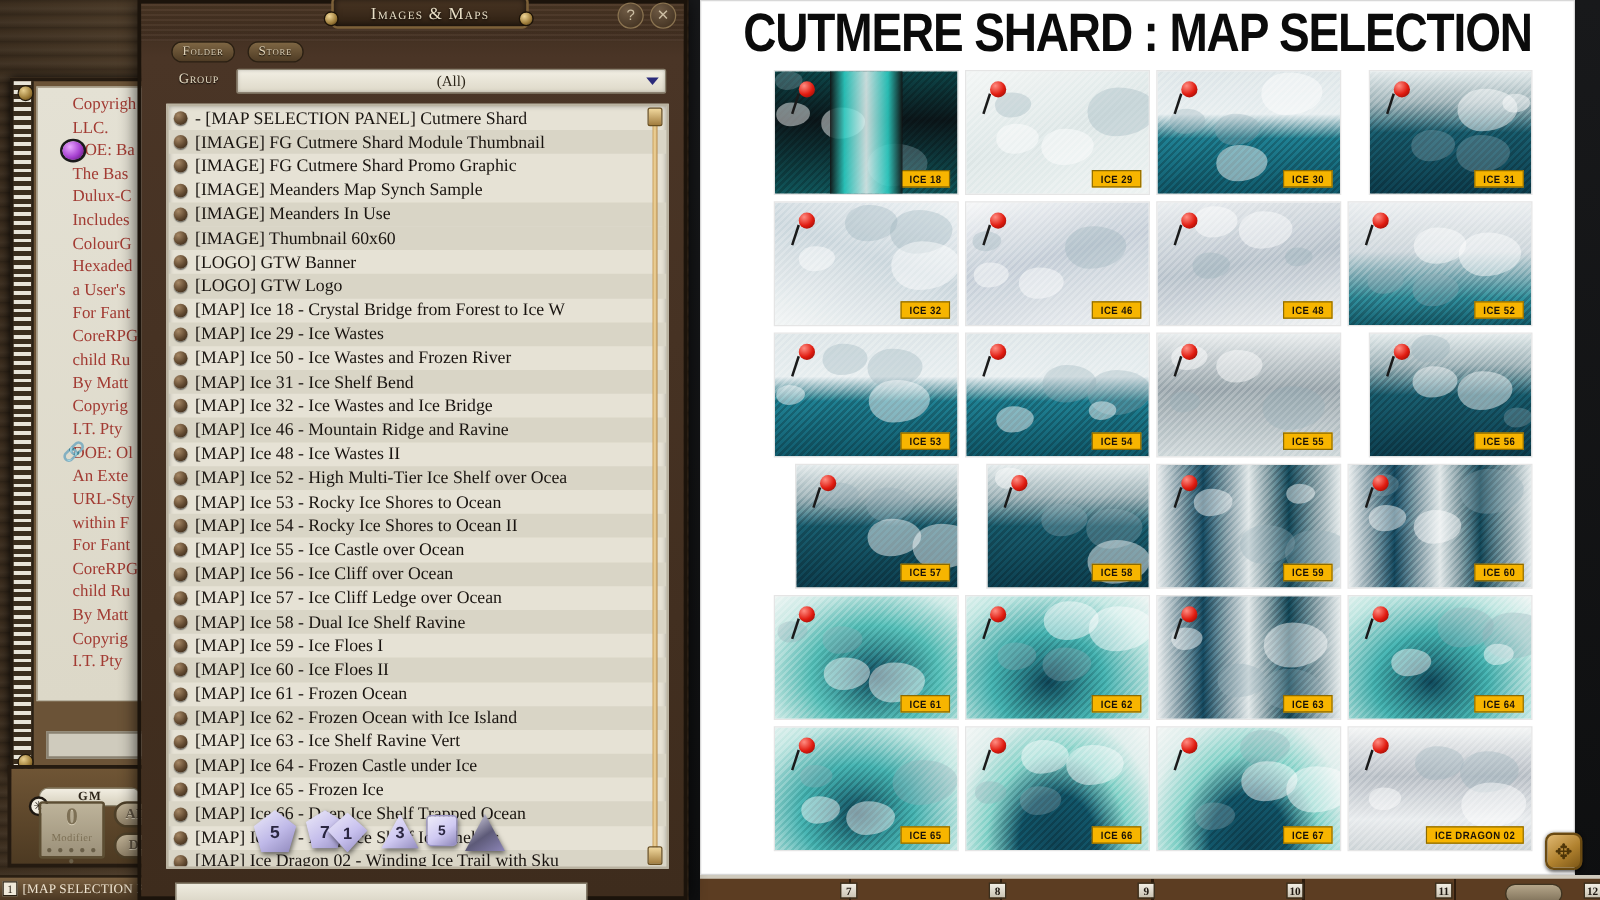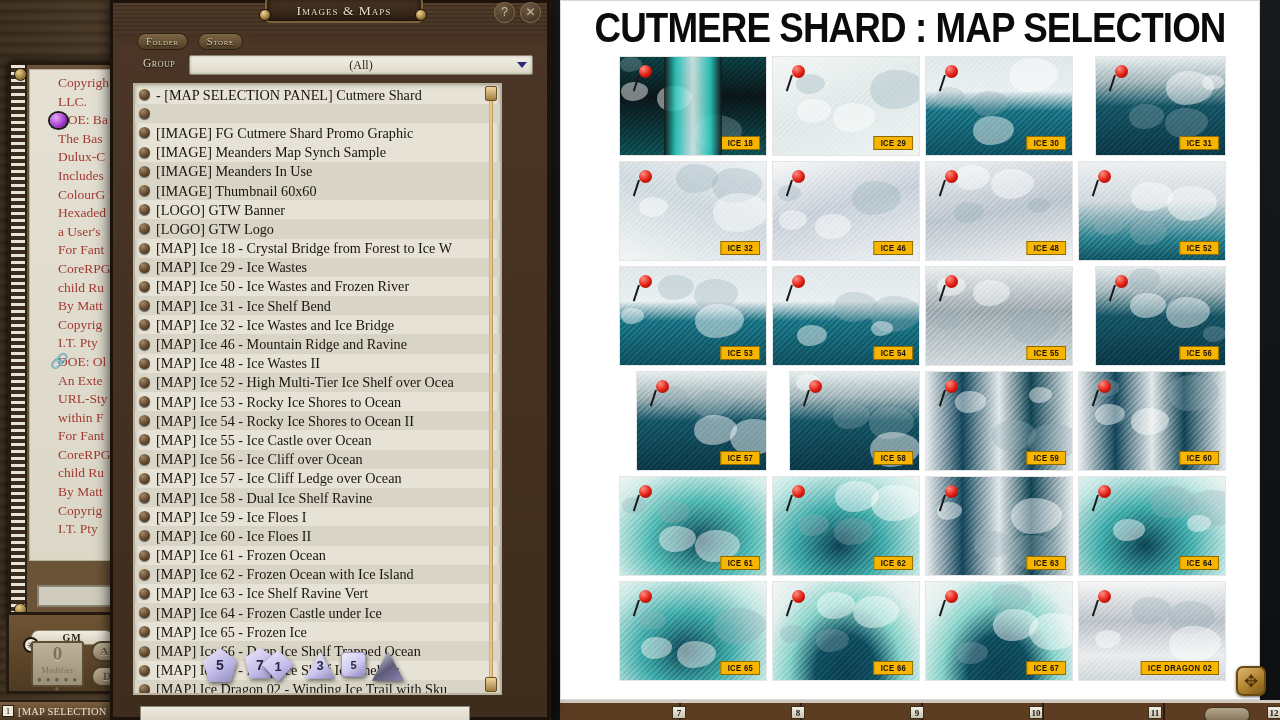--- a/index.html
+++ b/index.html
@@ -208,21 +208,21 @@
     text-align:center; font-size:12px; color:#2b2418; line-height:19px;
   }
   #group-caret {
     position:absolute; right:5px; top:6px;
     width:0;height:0;border-left:5px solid transparent;border-right:5px solid transparent;
     border-top:6px solid #2a2a7a;
   }
 
   
   #list-panel {
-    position:absolute; left:20px; top:80px; width:369px; height:612px;
+    position:absolute; left:20px; top:80px; width:402px; height:612px;
     background:#e6e2d5;
     border:2px solid #b9b2a0;
     box-shadow:inset 0 0 4px rgba(0,0,0,.3);
     overflow:hidden;
   }
   .list-row {
     height:19.2px; display:flex; align-items:center; padding-left:4px;
     white-space:nowrap; overflow:hidden;
   }
   .list-row.alt { background:#d9d5c6; }
@@ -454,20 +454,21 @@
   </div>
 
   <div id="list-panel">
     <div id="list-rows">
         <div class="list-row">
           <span class="row-dot"></span>
           <span class="row-text">- [MAP SELECTION PANEL] Cutmere Shard</span>
         </div>
         <div class="list-row alt">
           <span class="row-dot"></span>
+          <span class="row-text">[IMAGE] FG Cutmere Shard Module Thumbnail</span>
         </div>
         <div class="list-row">
           <span class="row-dot"></span>
           <span class="row-text">[IMAGE] FG Cutmere Shard Promo Graphic</span>
         </div>
         <div class="list-row">
           <span class="row-dot"></span>
           <span class="row-text">[IMAGE] Meanders Map Synch Sample</span>
         </div>
         <div class="list-row alt">

